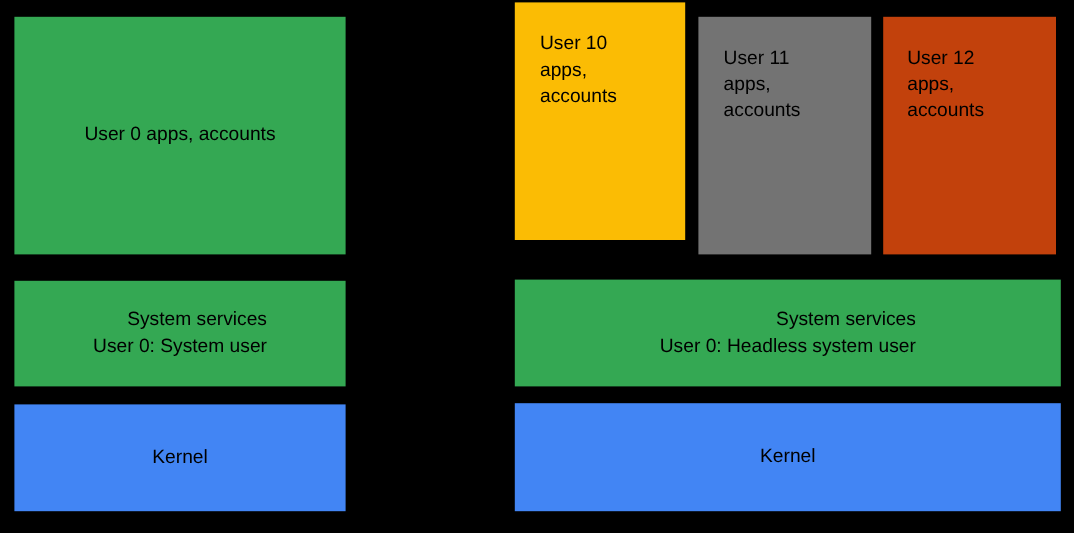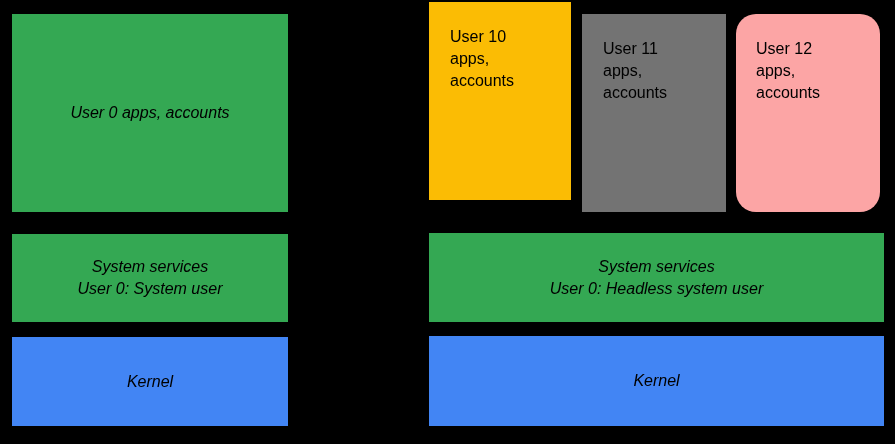--- a/index.html
+++ b/index.html
@@ -18,22 +18,21 @@
     overflow: hidden;
   }
   .block {
     position: absolute;
     box-sizing: border-box;
   }
   .center-both {
     display: flex;
     align-items: center;
     justify-content: center;
-    text-align: center;
-    font-style: italic;
+    text-align: right;
   }
   .multiline {
     white-space: pre-line;
     line-height: 22px;
   }
   .single-line {
     line-height: 22px;
   }
   
   .blk-user0      { left: 12px;  top: 14px;  width: 276px; height: 198px; }
@@ -69,21 +68,21 @@
 apps,
 accounts</div>
   </div>
 
   <div class="block blk-user11" style="background-color: #737373;">
     <div class="multiline">User 11
 apps,
 accounts</div>
   </div>
 
-  <div class="block blk-user12" style="background-color: #fca5a5; border-radius: 20px;">
+  <div class="block blk-user12" style="background-color: #c2410c;">
     <div class="multiline">User 12
 apps,
 accounts</div>
   </div>
 
   <div class="block center-both blk-sys-right" style="background-color: rgb(52, 168, 83);">
     <div class="multiline">System services
 User 0: Headless system user</div>
   </div>
 

